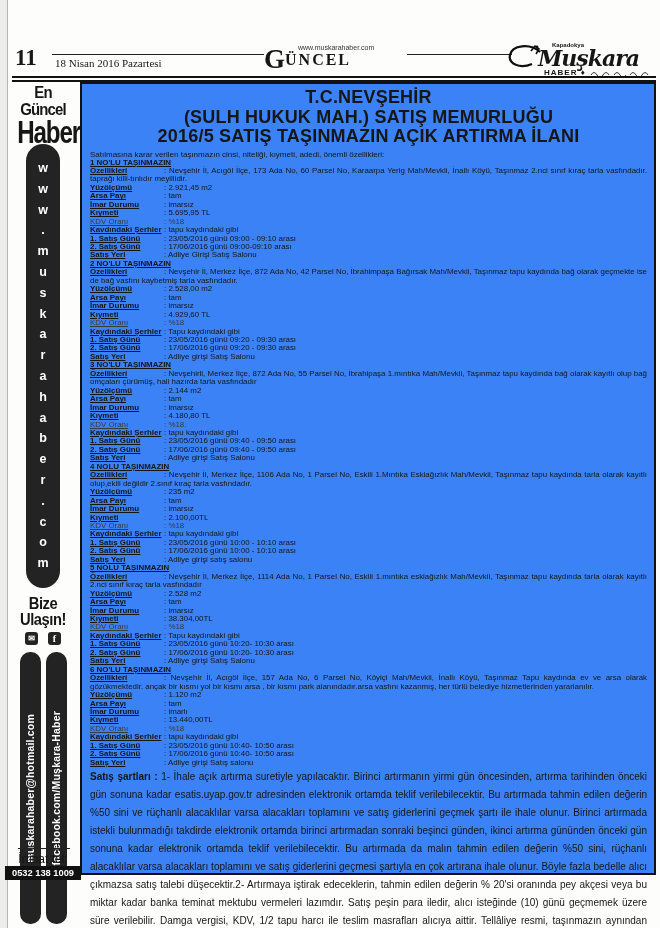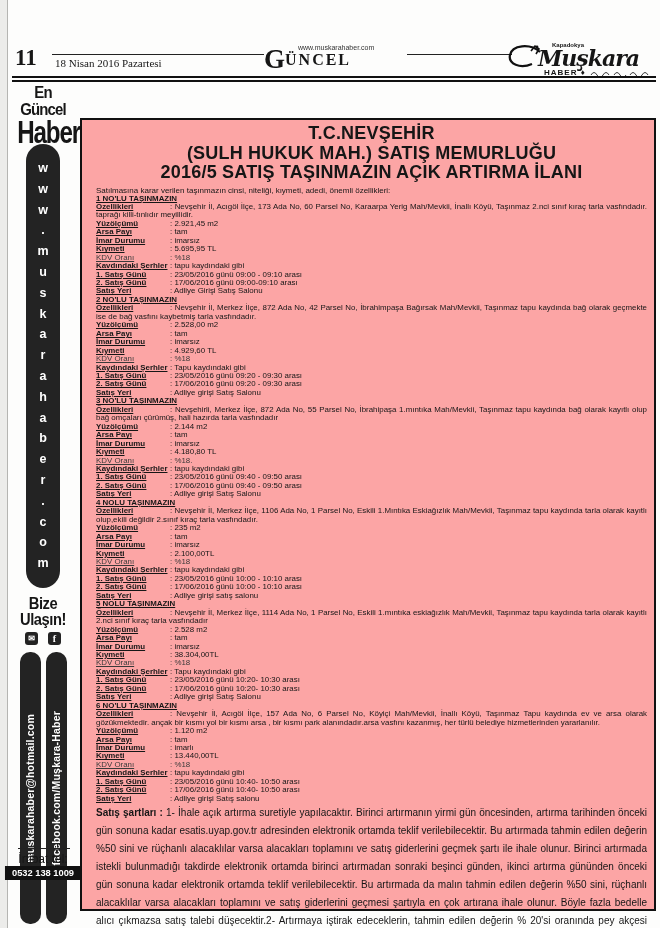--- a/index.html
+++ b/index.html
@@ -44,21 +44,21 @@
   .rot-pills { position:absolute; top:568px; left:0; width:100%; display:flex; justify-content:center; gap:5px; }
   .rot-pill { width:21px; height:272px; background:#232323; border-radius:10px; color:#fff;
     display:flex; align-items:center; justify-content:center; }
   .rot-pill .rot-text { writing-mode:vertical-rl; transform:rotate(180deg); font-weight:bold; font-size:10.5px; letter-spacing:.2px; white-space:nowrap; }
   .side-div { position:absolute; top:764px; left:8px; width:52px; border-top:1.5px solid #222; }
   .phone-label { position:absolute; top:768px; left:0; width:100%; font-weight:400; font-size:12px; }
   .phone-box { position:absolute; top:782px; left:50%; transform:translateX(-50%); background:#111; color:#fff;
     font-weight:bold; font-size:9.3px; line-height:14px; padding:0 7px; letter-spacing:0; white-space:nowrap; }
 
   
-  .notice-box { position:absolute; left:80px; top:82px; width:576px; height:793px; border:2px solid #111; padding:4px 7px 0 14px; background:#fca5a5;margin-top:36px; }
+  .notice-box { position:absolute; left:80px; top:82px; width:576px; height:793px; border:2px solid #111; padding:4px 7px 0 8px; background:#3b82f6; }
   .n-title { text-align:center; font-weight:bold; font-size:18px; line-height:19.5px; letter-spacing:.2px; }
   .n-intro { font-size:8px; line-height:9px; margin-top:3px; }
   .sec { font-size:7.9px; line-height:8.45px; }
   .sec-h { font-weight:bold; text-decoration:underline; }
   .row .lbl { font-weight:bold; display:inline-block; width:74px; vertical-align:top;text-decoration:underline; }
   .row .val { font-weight:normal; }
   .row.plainval .val { font-weight:normal; }
   .row.light .lbl, .row.light .val { font-weight:normal; color:#3a3a3a; }
   .rows, .sec { text-align:justify; }
   .terms { font-size:10px; line-height:18px; text-align:justify; margin-top:1px; }

